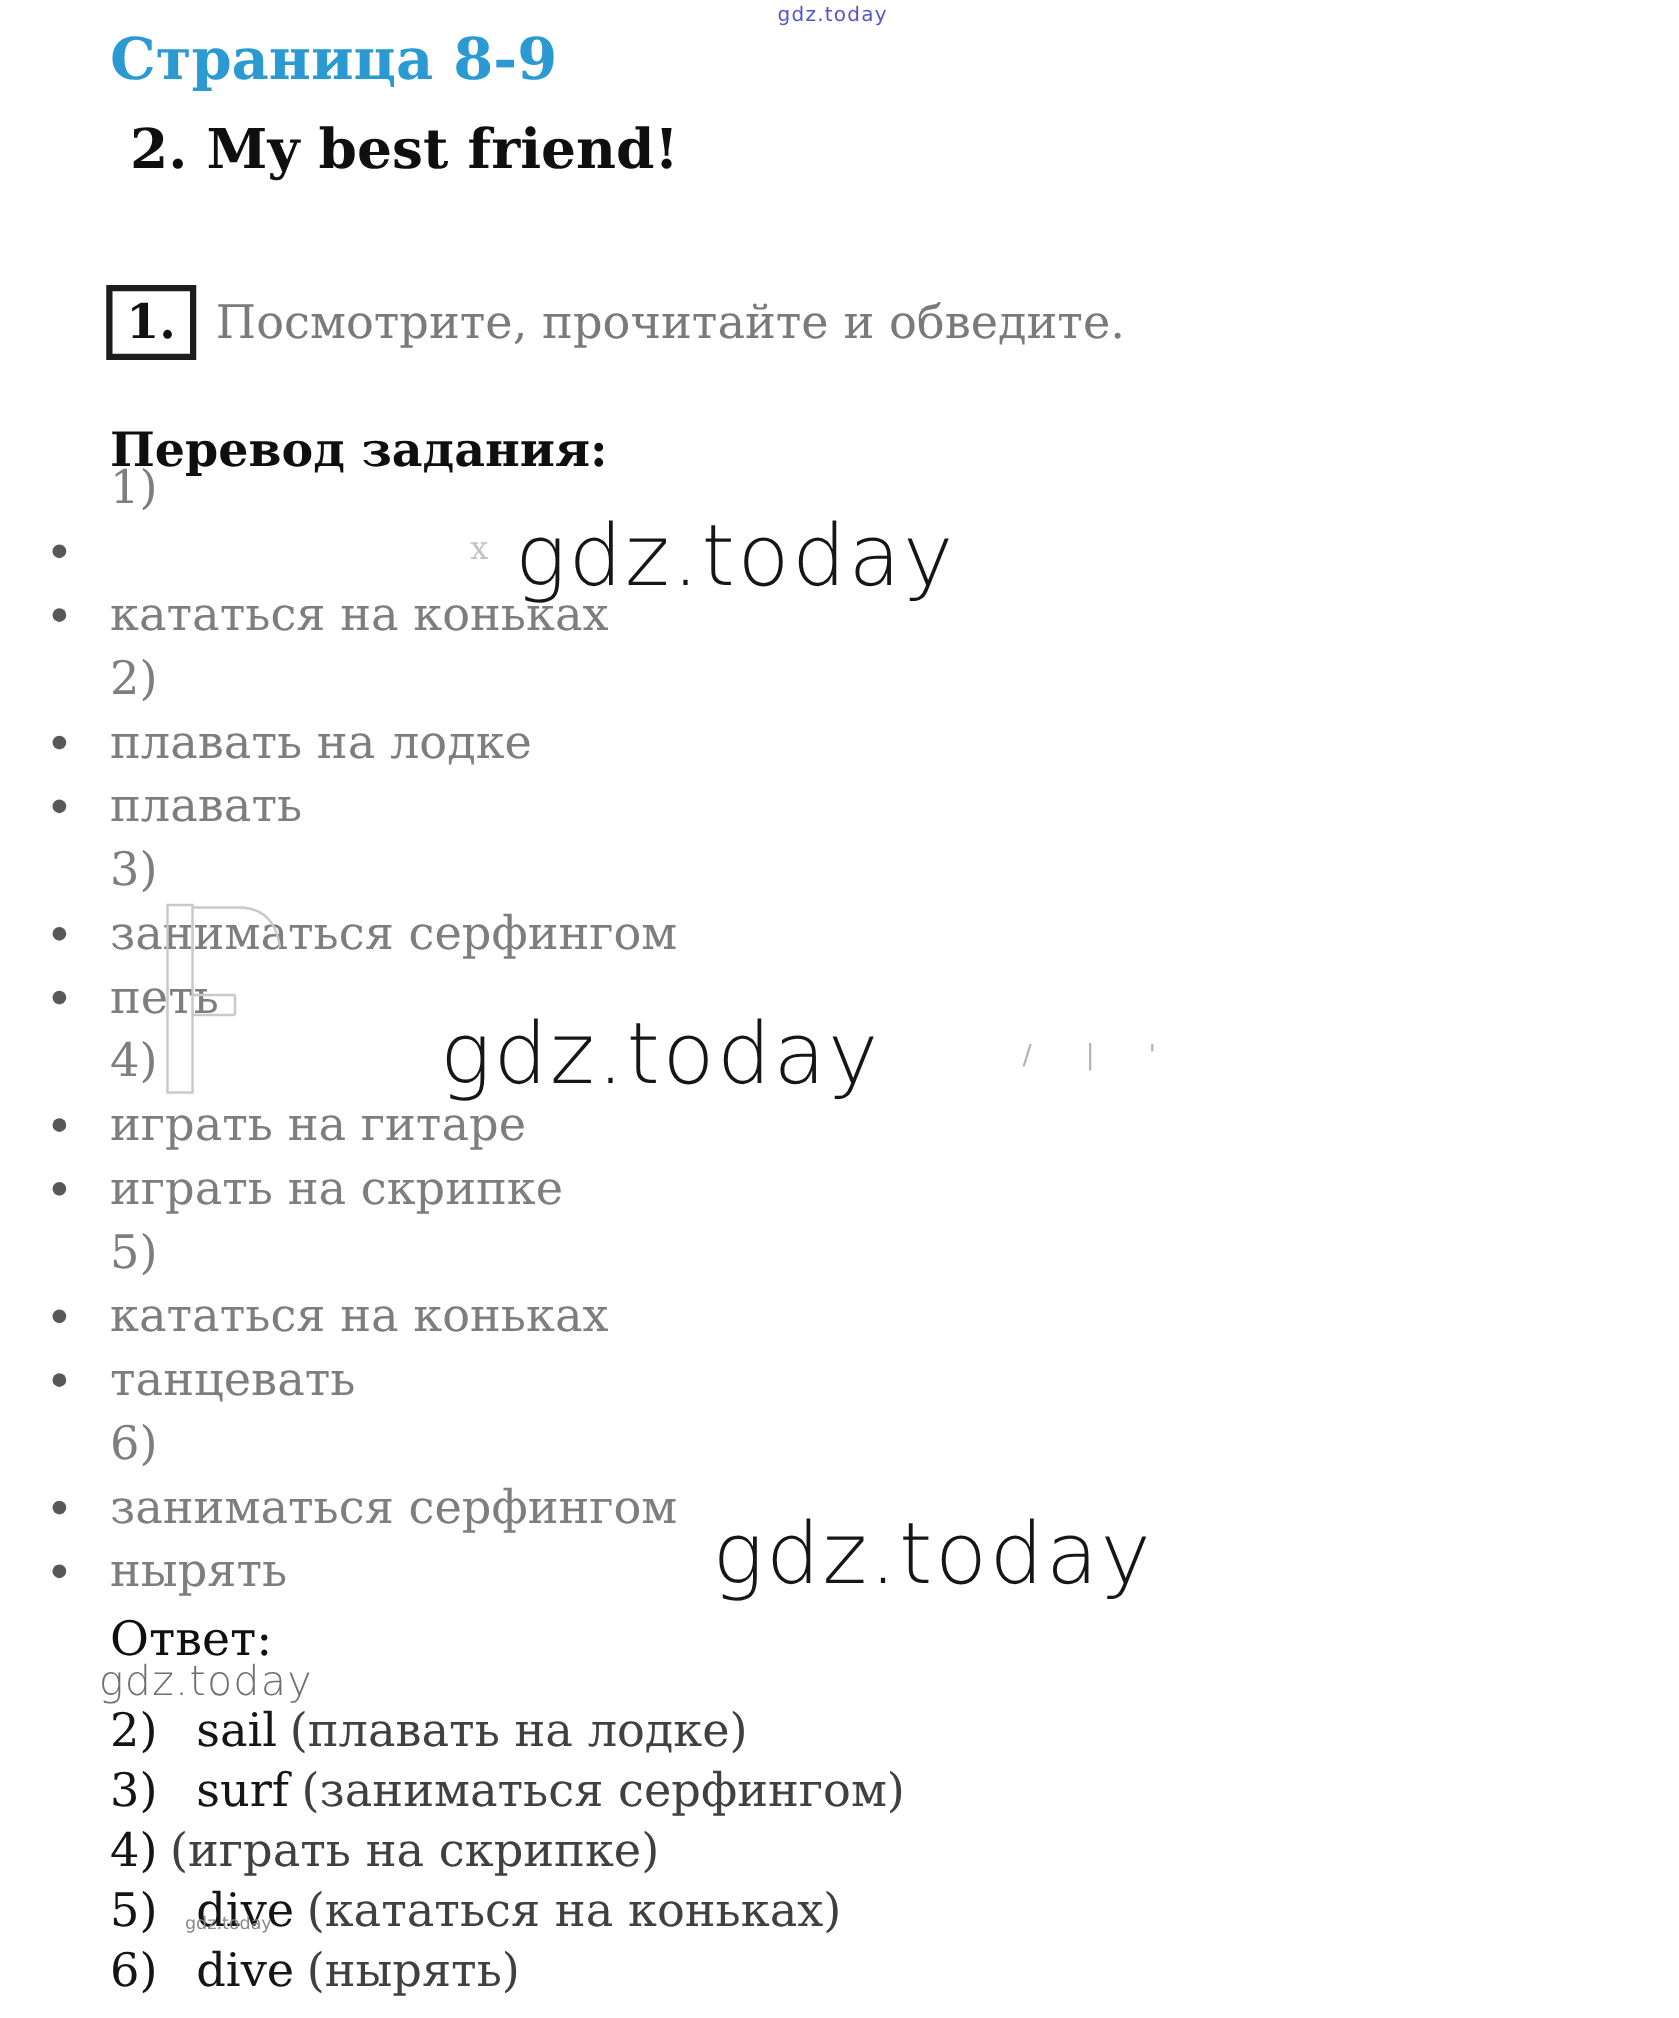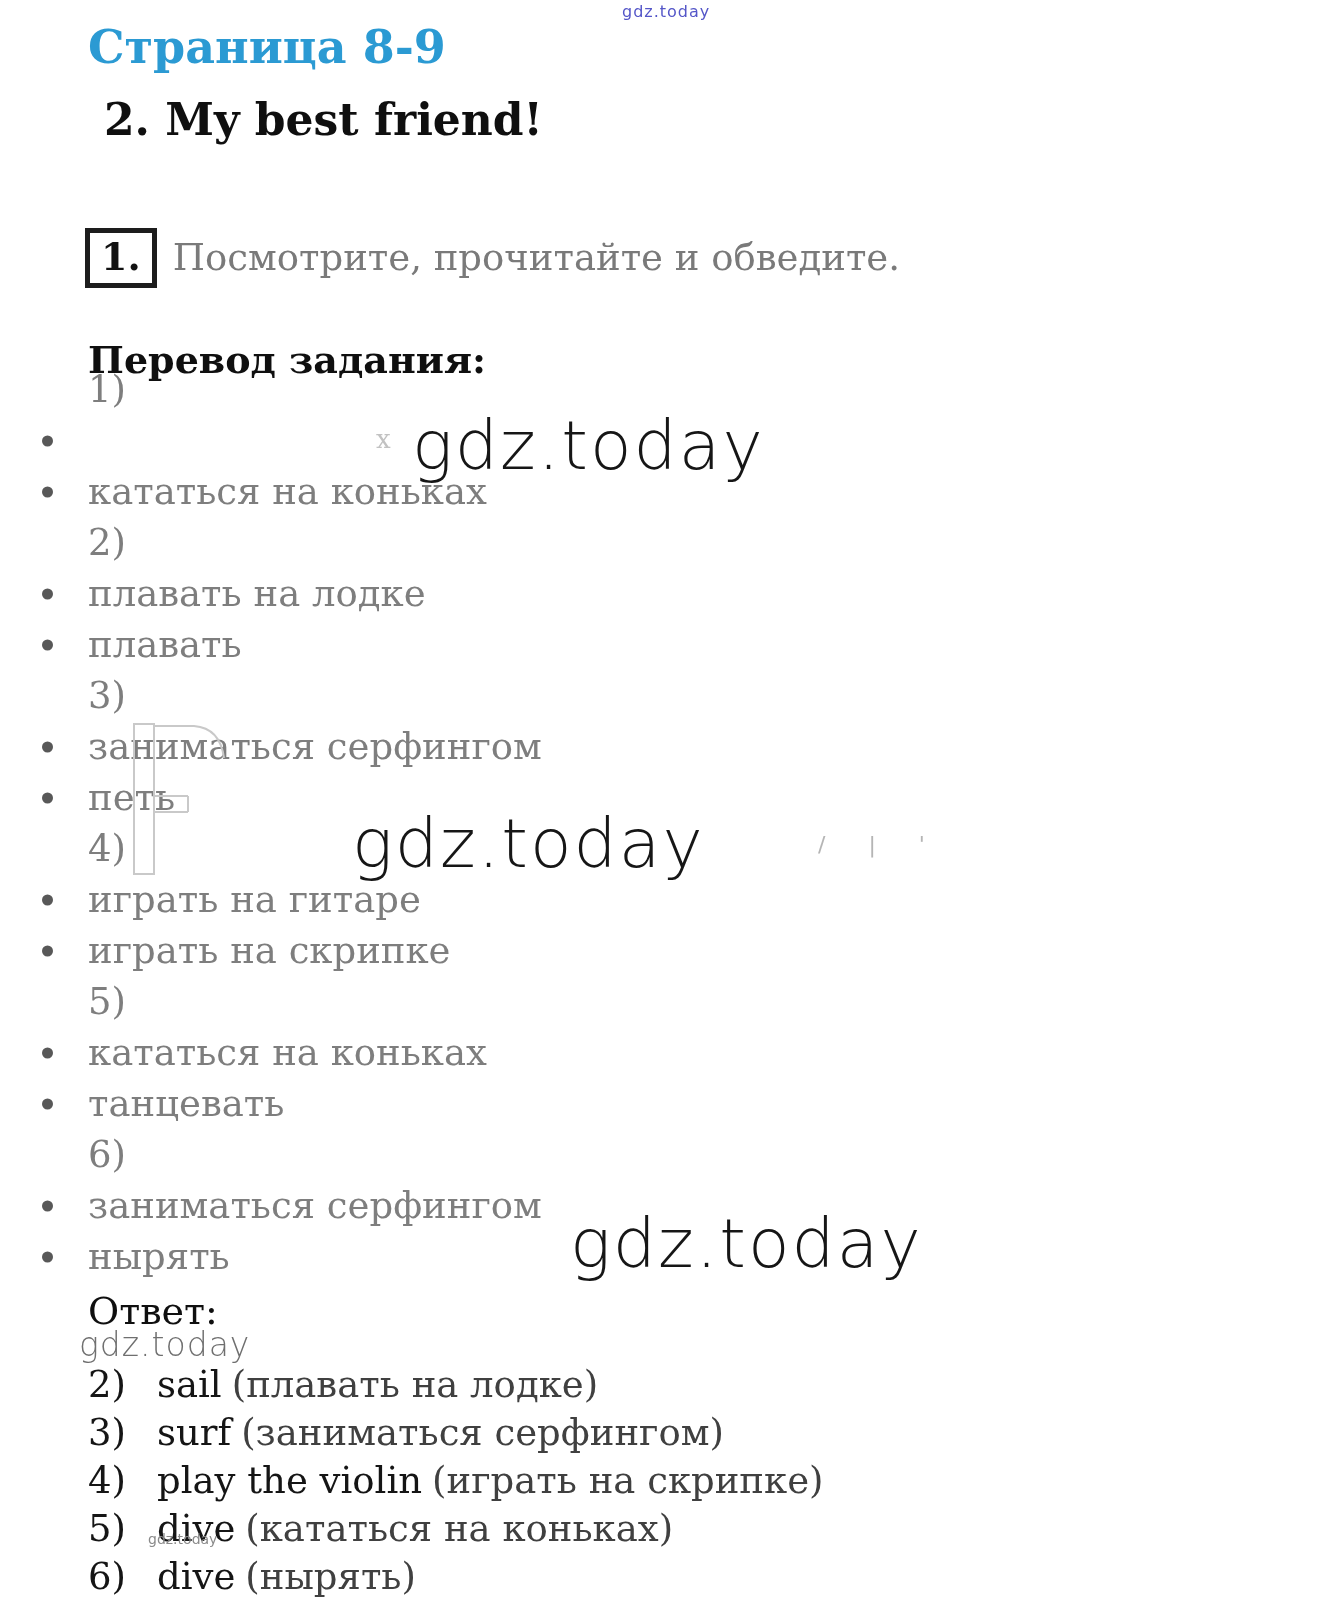--- a/index.html
+++ b/index.html
@@ -121,21 +121,20 @@
     <span class="a-en">sail</span>
     <span class="a-ru">(плавать на лодке)</span>
   </div>
   <div class="a-row">
     <span class="a-num">3)</span>
     <span class="a-en">surf</span>
     <span class="a-ru">(заниматься серфингом)</span>
   </div>
   <div class="a-row">
     <span class="a-num">4)</span>
-    <span class="a-en">play the violin</span>
     <span class="a-ru">(играть на скрипке)</span>
   </div>
   <div class="a-row">
     <span class="a-num">5)</span>
     <span class="a-en">dive</span>
     <span class="a-ru">(кататься на коньках)</span>
   </div>
   <div class="a-row">
     <span class="a-num">6)</span>
     <span class="a-en">dive</span>

